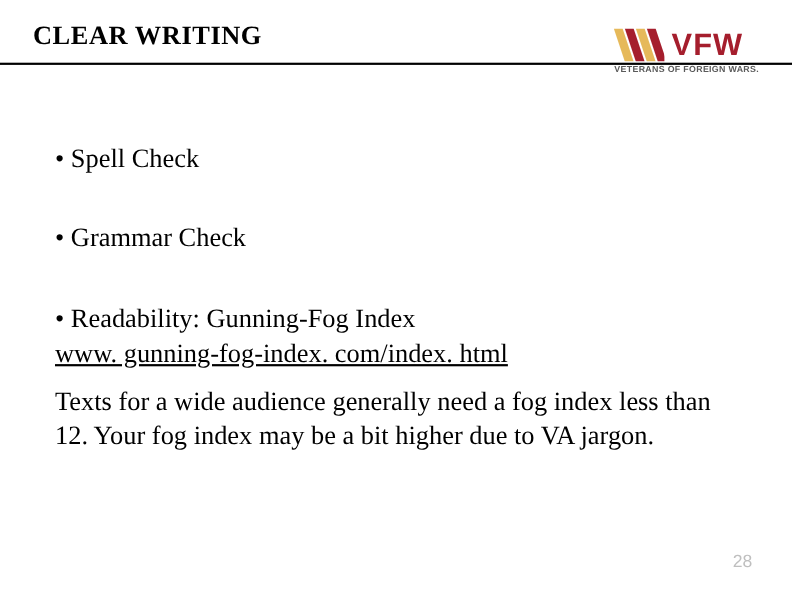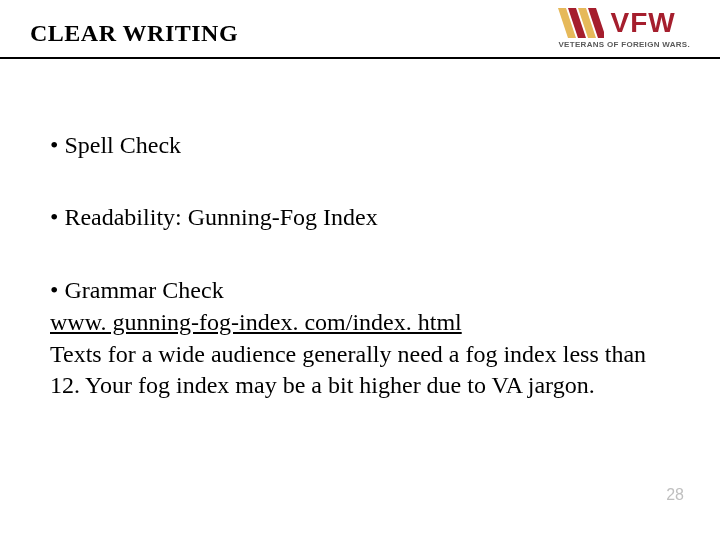--- a/index.html
+++ b/index.html
@@ -18,21 +18,21 @@
   }
   .title {
     font-size: 24px;
     font-weight: bold;
     color: #000;
     letter-spacing: 0.5px;
   }
   .logo {
     position: absolute;
     right: 30px;
-    top: 8px;
+    top: 26px;
   }
   .logo-row {
     display: flex;
     align-items: center;
   }
   .logo-stripes {
     width: 46px;
     height: 30px;
     position: relative;
     margin-right: 6px;
@@ -73,26 +73,26 @@
   .link {
     color: #000;
     text-decoration: underline;
     font-size: 24px;
     display: inline;
   }
   .body-text {
     font-size: 24px;
     color: #000;
     line-height: 1.3;
-    margin-top: 0;
+    margin-top: 12px;
   }
   .page-num {
     position: absolute;
     right: 36px;
-    bottom: 36px;
+    bottom: 20px;
     font-family: Arial, Helvetica, sans-serif;
     font-size: 16px;
     color: #bfbfbf;
   }
 </style>
 </head>
 <body>
 
 <div class="header">
   <div class="title">CLEAR WRITING</div>
@@ -108,20 +108,20 @@
       </div>
       <div class="logo-text">VFW</div>
     </div>
     <div class="logo-sub">VETERANS OF FOREIGN WARS.</div>
   </div>
 </div>
 
 <div class="content">
   <div class="bullets">
     <div class="bullet-line">• <span>Spell Check</span></div>
+    <div class="bullet-line">• <span>Grammar Check</span></div>
     <div class="bullet-line">• <span>Readability: Gunning-Fog Index</span></div>
-    <div class="bullet-line">• <span>Grammar Check</span></div>
     <div><span class="link">www. gunning-fog-index. com/index. html</span></div>
     <div class="body-text">Texts for a wide audience generally need a fog index less than 12. Your fog index may be a bit higher due to VA jargon.</div>
   </div>
 </div>
 
 <div class="page-num">28</div>
 
 </body></html>

